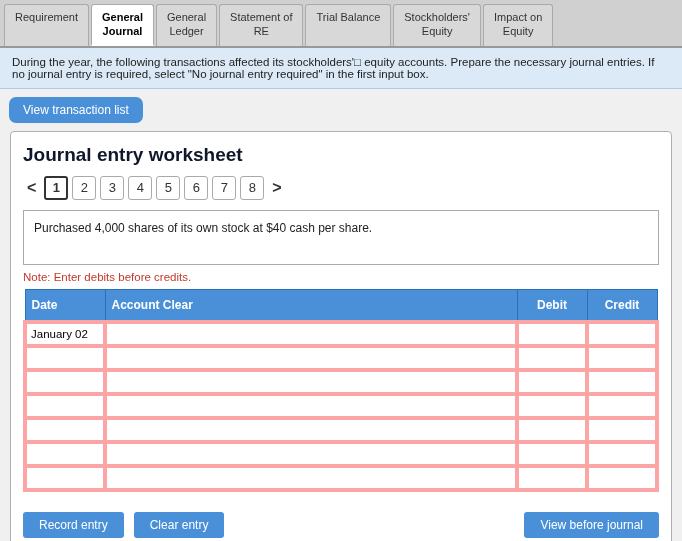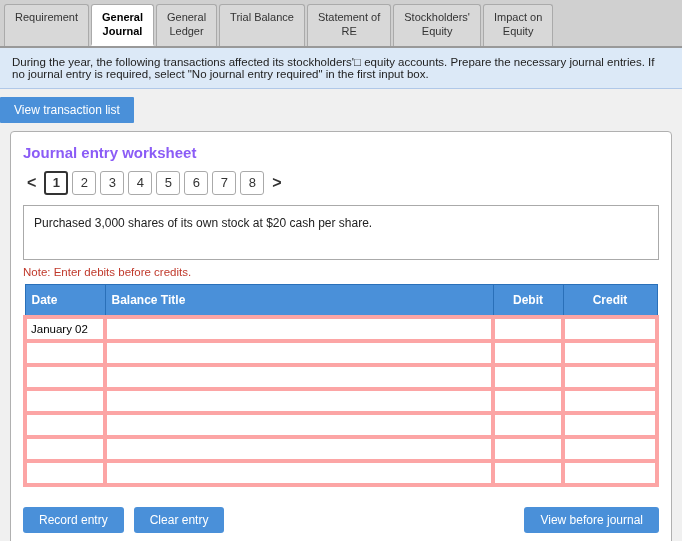--- a/index.html
+++ b/index.html
@@ -53,38 +53,38 @@
       font-size: 11.5px;
       color: #222;
       border-bottom: 1px solid #b0c8e8;
     }
     
     .btn-transaction {
       background: #4a90d9;
       color: #fff;
       border: none;
       padding: 6px 14px;
-      margin: 8px 0;
-      cursor: pointer;
-      font-size: 12px;
-      border-radius: 1px;
+      margin: 8px 9px;
+      cursor: pointer;
+      font-size: 12px;
+      border-radius: 7px;
     }
     
     .worksheet-box {
       margin: 0 10px 10px 10px;
       background: #fff;
       border: 1px solid #b0b0b0;
       border-radius: 4px;
       padding: 12px;
     }
     .worksheet-title {
-      font-size: 15px;
+      font-size: 19px;
       font-weight: bold;
       margin-bottom: 10px;
-      color: #8b5cf6;
+      color: #0f172a;
     }
     
     .pagination {
       display: flex;
       align-items: center;
       gap: 4px;
       margin-bottom: 10px;
     }
     .page-btn {
       width: 24px;
@@ -154,21 +154,21 @@
       width: 100%;
       border: none;
       outline: none;
       font-size: 11.5px;
       background: transparent;
       height: 20px;
     }
     .col-date { width: 80px; }
     .col-account { width: auto; }
     .col-debit { width: 70px; text-align: right; }
-    .col-credit { width: 94px; text-align: right; }
+    .col-credit { width: 70px; text-align: right; }
     
     .bottom-btns {
       display: flex;
       gap: 10px;
       margin-top: 20px;
     }
     .btn-blue {
       background: #4a90d9;
       color: #fff;
       border: none;
@@ -202,22 +202,22 @@
   </style>
 </head>
 <body>
 
 <div class="main-container">
   
   <div class="tabs">
     <div class="tab">Requirement</div>
     <div class="tab active">General<br>Journal</div>
     <div class="tab">General<br>Ledger</div>
+    <div class="tab">Statement of<br>RE</div>
     <div class="tab">Trial Balance</div>
-    <div class="tab">Statement of<br>RE</div>
     <div class="tab">Stockholders'<br>Equity</div>
     <div class="tab">Impact on<br>Equity</div>
   </div>
 
   
   <div class="info-bar">
     <span>During the year, the following transactions affected its stockholders'□ equity accounts. Prepare the necessary journal entries. If no journal entry is required, select "No journal entry required" in the first input box.</span>
   </div>
 
   
@@ -234,30 +234,30 @@
       <div class="page-btn">3</div>
       <div class="page-btn">4</div>
       <div class="page-btn">5</div>
       <div class="page-btn">6</div>
       <div class="page-btn">7</div>
       <div class="page-btn">8</div>
       <span class="page-nav">&gt;</span>
     </div>
 
     <div class="description-box">
-      <span>Purchased 3,000 shares of its own stock at $20 cash per share.</span>
+      <span>Purchased 4,000 shares of its own stock at $40 cash per share.</span>
     </div>
 
     <div class="note-text">Note: Enter debits before credits.</div>
 
     <table class="journal-table">
       <thead>
         <tr>
           <th class="col-date left">Date</th>
-          <th class="col-account left">Balance Title</th>
+          <th class="col-account left">Account Clear</th>
           <th class="col-debit">Debit</th>
           <th class="col-credit">Credit</th>
         </tr>
       </thead>
       <tbody>
         <tr>
           <td class="col-date"><input type="text" value="January 02" style=""></td>
           <td class="col-account"><input type="text" value="" style=""></td>
           <td class="col-debit"><input type="text" value="" style="text-align: right;"></td>
           <td class="col-credit"><input type="text" value="" style="text-align: right;"></td>

